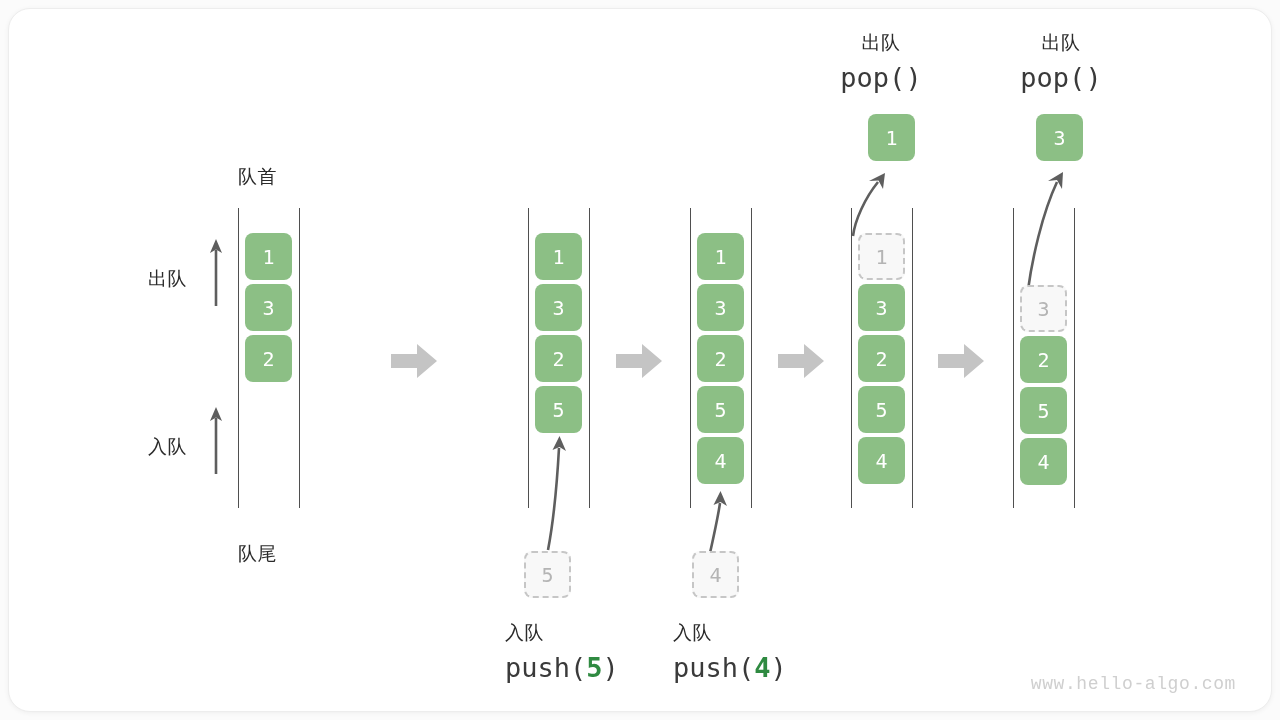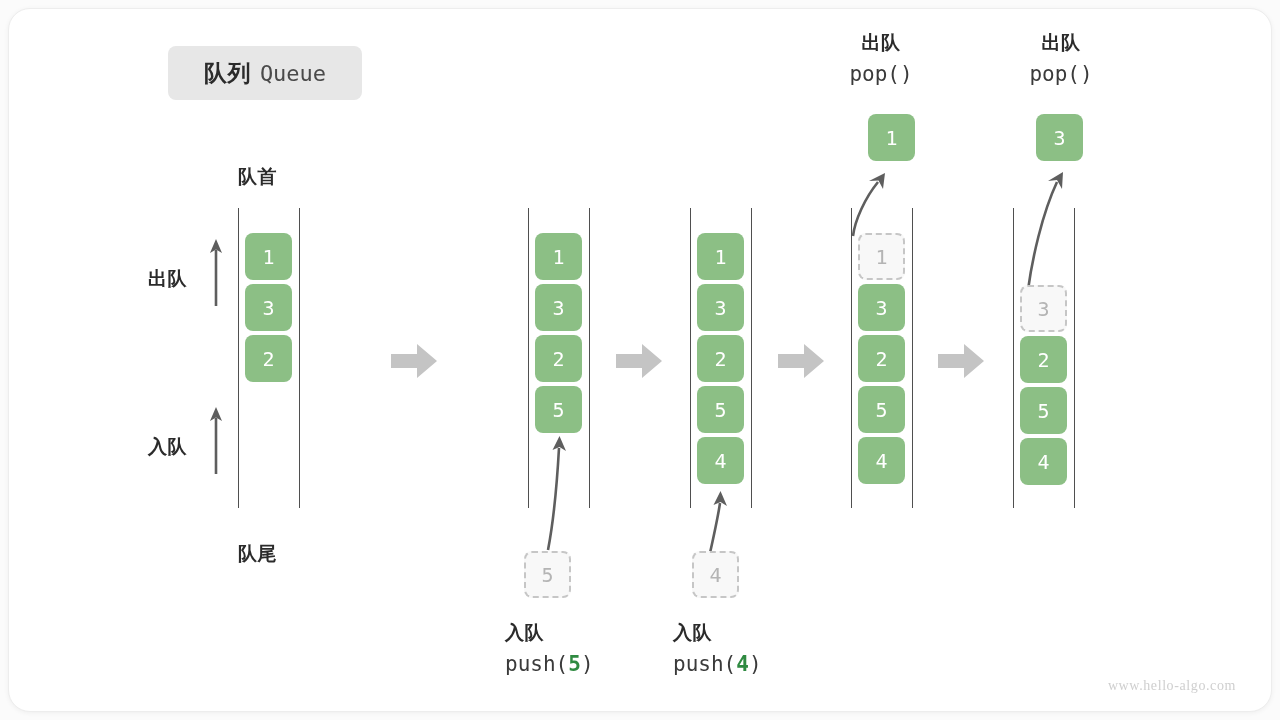--- a/index.html
+++ b/index.html
@@ -50,27 +50,27 @@
   }
   .title-en {
     font-size: 22px;
     color: #4a4a4a;
     font-family: "DejaVu Sans Mono", monospace;
   }
 
   
   .cn-label {
     font-size: 19px;
-    font-weight: bold;
+    font-weight: normal;
     color: #2b2b2b;
     white-space: nowrap;
     letter-spacing: 0.5px;
   }
   .mono-label {
-    font-size: 21px;
+    font-size: 27px;
     color: #3a3a3a;
     font-family: "DejaVu Sans Mono", monospace;
     white-space: nowrap;
     margin-top: 28px;
   }
   .mono-label .arg { color: #2f8a41; font-weight: bold; }
   .op-block { text-align: center; }
   .op-block .cn-label { display: block; margin-bottom: 6px; }
 
   
@@ -99,37 +99,33 @@
     color: #b4b4b4;
   }
 
   
   .step-arrow { width: 46px; height: 34px; }
 
   
   .watermark {
     right: 44px;
     bottom: 26px;
-    font-family: Liberation Serif, serif;
-    font-size: 14px;
+    font-family: Liberation Mono, monospace;
+    font-size: 18px;
     color: #cfcfcf;
     letter-spacing: 0.6px;
   }
   svg { display: block; overflow: visible; }
 </style>
 </head>
 <body>
 
 <div id="stage">
   <div class="card"></div>
 
-  <div class="abs title-chip">
-    <span class="title-cn">队列</span>
-    <span class="title-en">Queue</span>
-  </div>
 
   <div class="abs cn-label" style="left:238px; top:164px;">队首</div>
   <div class="abs cn-label" style="left:238px; top:541px;">队尾</div>
 
   <div class="abs cn-label" style="left:148px; top:266px;">出队</div>
   <div class="abs" style="left:209px; top:238px;">
     <svg width="14" height="68" viewBox="0 0 14 68">
       <line x1="7" y1="68" x2="7" y2="12" stroke="#5e5e5e" stroke-width="2.6"></line>
       <path d="M7 1 L13 15 L7 11.5 L1 15 Z" fill="#5e5e5e"></path>
     </svg>

